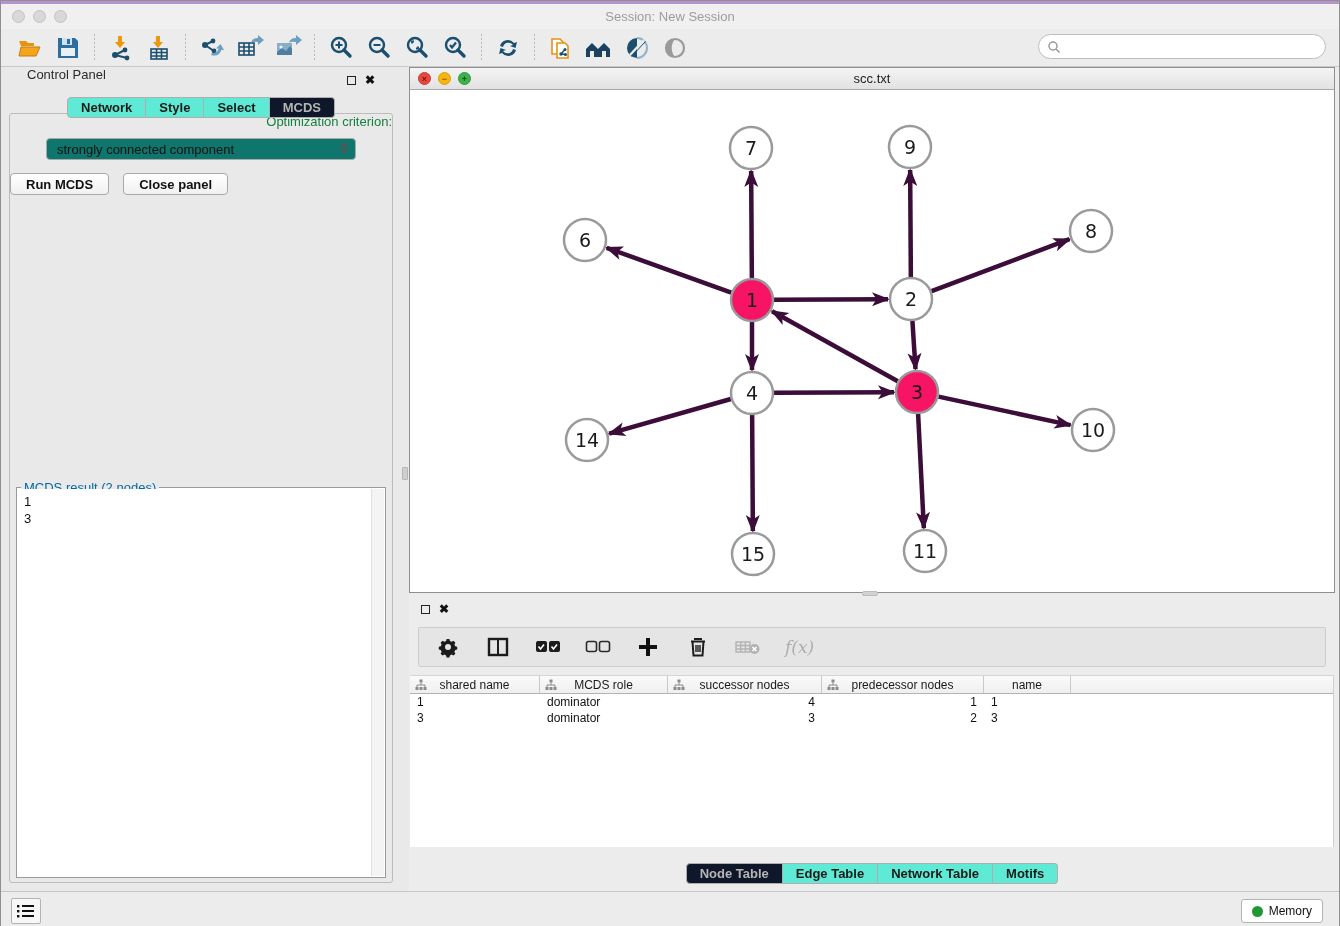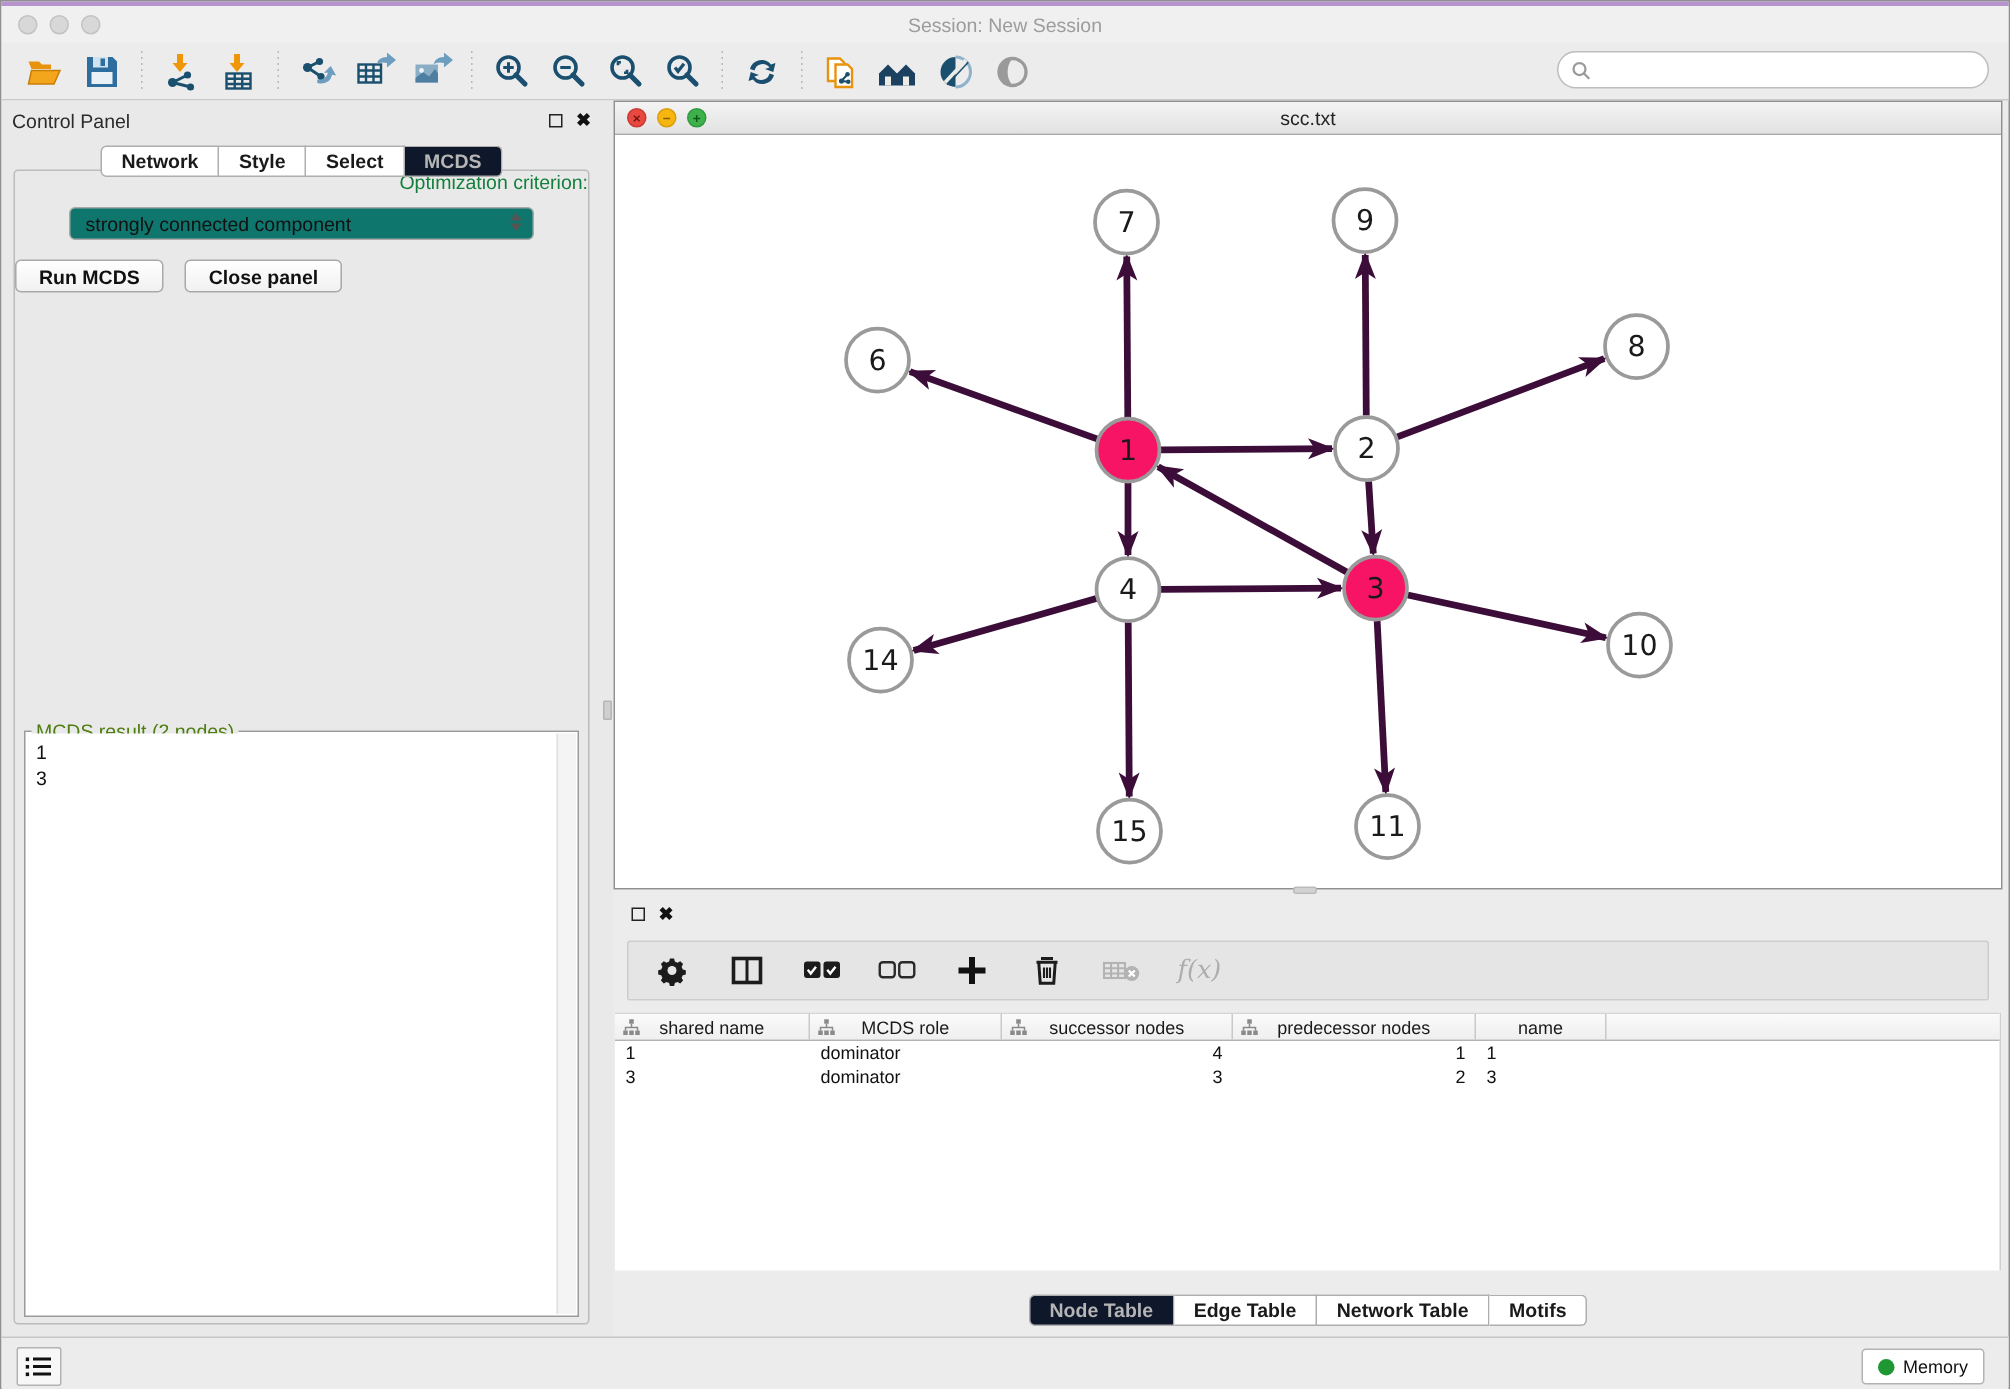--- a/index.html
+++ b/index.html
@@ -15,40 +15,40 @@
 
   
   .toolbar { position:absolute; left:0; top:28px; width:100%; height:38px; background:#ECECEC; border-bottom:1px solid #c9c9c9; display:flex; align-items:center; padding-left:10px; }
   .tb-icon { width:30px; height:30px; display:flex; align-items:center; justify-content:center; margin:0 4px; }
   .tb-sep { width:1px; height:28px; margin:0 7px; background-image:linear-gradient(#b9b9b9 40%, transparent 40%); background-size:1px 4px; }
   .search-wrap { position:absolute; right:13px; top:5px; width:288px; height:25px; background:#fff; border:1px solid #bdbdbd; border-radius:13px; display:flex; align-items:center; padding-left:8px; }
   .search-wrap input { border:none; outline:none; flex:1; height:20px; font-size:13px; background:transparent; }
 
   
   .control-panel { position:absolute; left:0; top:66px; width:400px; height:824px; background:#E9E9E9; }
-  .panel-head { height:26px; display:flex; align-items:center; padding:0 7px; }
+  .panel-head { height:26px; display:flex; padding:0 26px; }
   .panel-title { font-size:13px; color:#2b2b2b; flex:1; }
   .ph-btns { display:flex; align-items:center; gap:9px; }
   .float-box { width:9px; height:9px; border:1.5px solid #222; }
   .close-x { font-size:12px; color:#111; font-weight:bold; line-height:1; }
   .tabs-row { display:flex; justify-content:center; margin-top:4px; position:relative; z-index:2; }
-  .tab { height:21px; line-height:20px; padding:0 13px; font-size:13px; font-weight:600; color:#1a1a1a; background:#ffffff; border:1px solid #aeaeae; border-left:none; }
+  .tab { height:21px; line-height:20px; padding:0 13px; font-size:13px; font-weight:600; color:#1a1a1a; background:#5eead4; border:1px solid #aeaeae; border-left:none; }
   .tab:first-child { border-left:1px solid #aeaeae; border-radius:4px 0 0 4px; }
   .tab:last-child { border-radius:0 4px 4px 0; }
   .tab.selected { background:#0f172a; color:#b5b5b5; }
   .cp-body { position:absolute; left:8px; right:8px; top:46px; bottom:8px; border:1px solid #bcbcbc; border-radius:3px; background:#E9E9E9; }
   .opt-label { text-align:right; font-size:13px; color:#15803d; }
   .select-box { position:relative; margin:9px 36px 0 36px; height:22px; background:#0f766e; border:1px solid #a8a8a8; border-radius:4px; display:flex; align-items:center; padding:0 22px 0 10px; font-size:13px; color:#111; }
   .stepper { position:absolute; right:7px; top:3px; display:flex; flex-direction:column; gap:2px; }
   .tri-up { width:0; height:0; border-left:4px solid transparent; border-right:4px solid transparent; border-bottom:5px solid #555; }
   .tri-dn { width:0; height:0; border-left:4px solid transparent; border-right:4px solid transparent; border-top:5px solid #555; }
   .btn-row { display:flex; gap:14px; margin-top:13px; }
   .mac-btn { height:22px; padding:0 15px; font-size:13px; font-weight:600; color:#111; background:linear-gradient(#ffffff,#f1f1f1); border:1px solid #a9a9a9; border-radius:4px; }
   .result-fieldset { position:absolute; left:6px; right:6px; top:373px; bottom:4px; border:1px solid #9a9a9a; background:#fff; }
-  .result-legend { position:absolute; top:-8px; left:4px; background:#E9E9E9; padding:0 3px; font-size:13px; color:#4d7c0f; }
+  .result-legend { position:absolute; top:-8px; left:4px; background:#E9E9E9; padding:0 3px; font-size:13px; color:#0369a1; }
   .result-area { position:absolute; inset:1px 14px 1px 1px; background:#fff; padding:4px 0 0 6px; font-size:13px; color:#111; line-height:17px; }
   .result-scroll { position:absolute; top:1px; bottom:1px; right:1px; width:13px; background:#f4f4f4; border-left:1px solid #e0e0e0; }
 
   
   .v-splitter { position:absolute; left:400px; top:66px; width:8px; height:824px; background:#E9E9E9; }
   .v-grip { position:absolute; left:1px; top:400px; width:6px; height:13px; background:#cfcfcf; border:1px solid #b5b5b5; border-radius:1px; }
 
   
   .net-window { position:absolute; left:408px; top:66px; width:926px; height:526px; border:1px solid #8f8f8f; background:#fff; }
   .net-titlebar { height:22px; background:linear-gradient(#f4f4f4,#e2e2e2); border-bottom:1px solid #aaa; position:relative; display:flex; align-items:center; }

